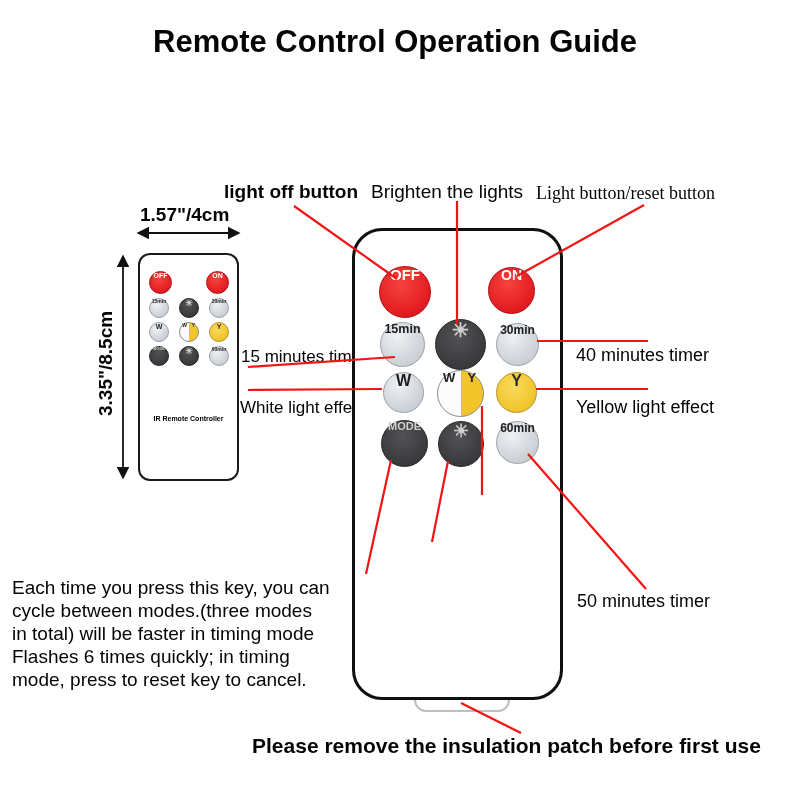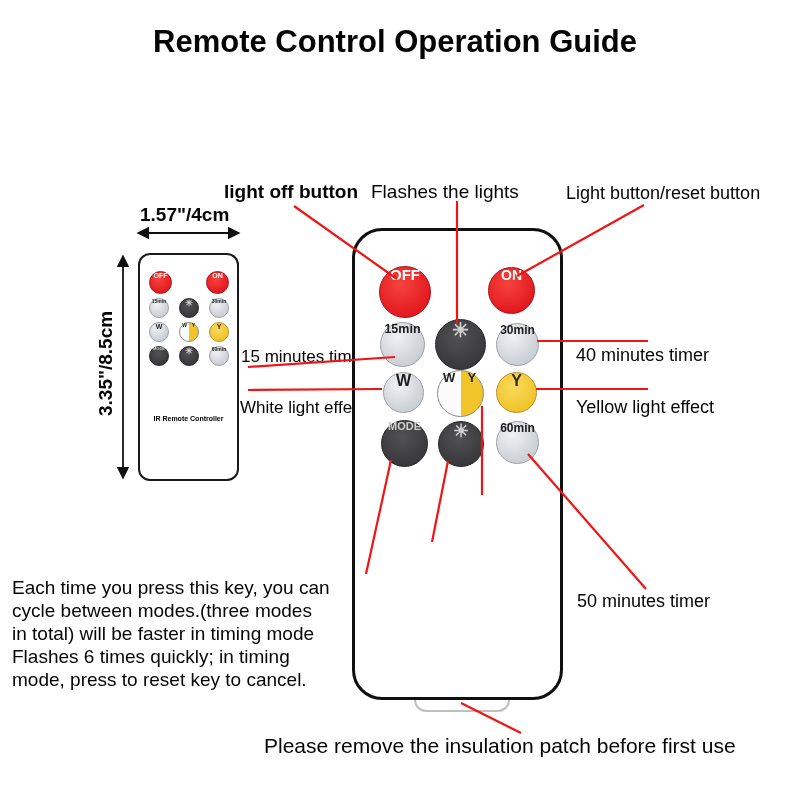--- a/index.html
+++ b/index.html
@@ -55,35 +55,35 @@
 </style>
 </head>
 <body>
 
 <div class="lbl" style="left:0;top:24px;width:790px;text-align:center;font-size:31px;font-weight:700;">Remote Control Operation Guide</div>
 
 <div class="lbl" style="left:140px;top:204px;font-size:19px;font-weight:700;">1.57"/4cm</div>
 <div class="lbl" style="left:58px;top:357px;width:96px;text-align:center;font-size:19px;font-weight:700;transform:rotate(-90deg);">3.35"/8.5cm</div>
 
 <div class="lbl" style="left:224px;top:181px;font-weight:bold;">light off button</div>
-<div class="lbl" style="left:371px;top:181px;">Flashes the lights</div>
-<div class="lbl" style="left:566px;top:183px;font-size:18px;">Light button/reset button</div>
+<div class="lbl" style="left:371px;top:181px;">Brighten the lights</div>
+<div class="lbl" style="left:536px;top:183px;font-size:18px;font-family:Liberation Serif, serif;">Light button/reset button</div>
 <div class="lbl" style="left:241px;top:347px;font-size:17px;">15 minutes timer</div>
 <div class="lbl" style="left:576px;top:345px;font-size:18px;">40 minutes timer</div>
 <div class="lbl" style="left:240px;top:398px;font-size:17px;">White light effect</div>
 <div class="lbl" style="left:576px;top:397px;font-size:18px;">Yellow light effect</div>
 <div class="lbl" style="left:392px;top:498px;font-size:20px;">Warm light effect</div>
 <div class="lbl" style="left:386px;top:545px;font-size:20px;">Dim lights</div>
 <div class="lbl" style="left:577px;top:591px;font-size:18px;">50 minutes timer</div>
 <div class="lbl note" style="left:12px;top:576px;width:370px;font-size:19px;line-height:23px;white-space:pre-line;">Each time you press this key, you can
 cycle between modes.(three modes
 in total) will be faster in timing mode
 Flashes 6 times quickly; in timing
 mode, press to reset key to cancel.</div>
-<div class="lbl" style="left:264px;top:734px;font-size:21px;">Please remove the insulation patch before first use</div>
+<div class="lbl" style="left:252px;top:734px;font-size:21px;font-weight:bold;">Please remove the insulation patch before first use</div>
 
 <div class="small-remote">
   <div class="btn btn-red" style="left:9px;top:16px;width:23px;height:23px;font-size:7px;">
     <span>OFF</span>
     </div>
   <div class="btn btn-red" style="left:66px;top:16px;width:23px;height:23px;font-size:7px;">
     <span>ON</span>
     </div>
   <div class="btn btn-gray" style="left:9px;top:43px;width:20px;height:20px;font-size:5px;">
     <span>15min</span>

